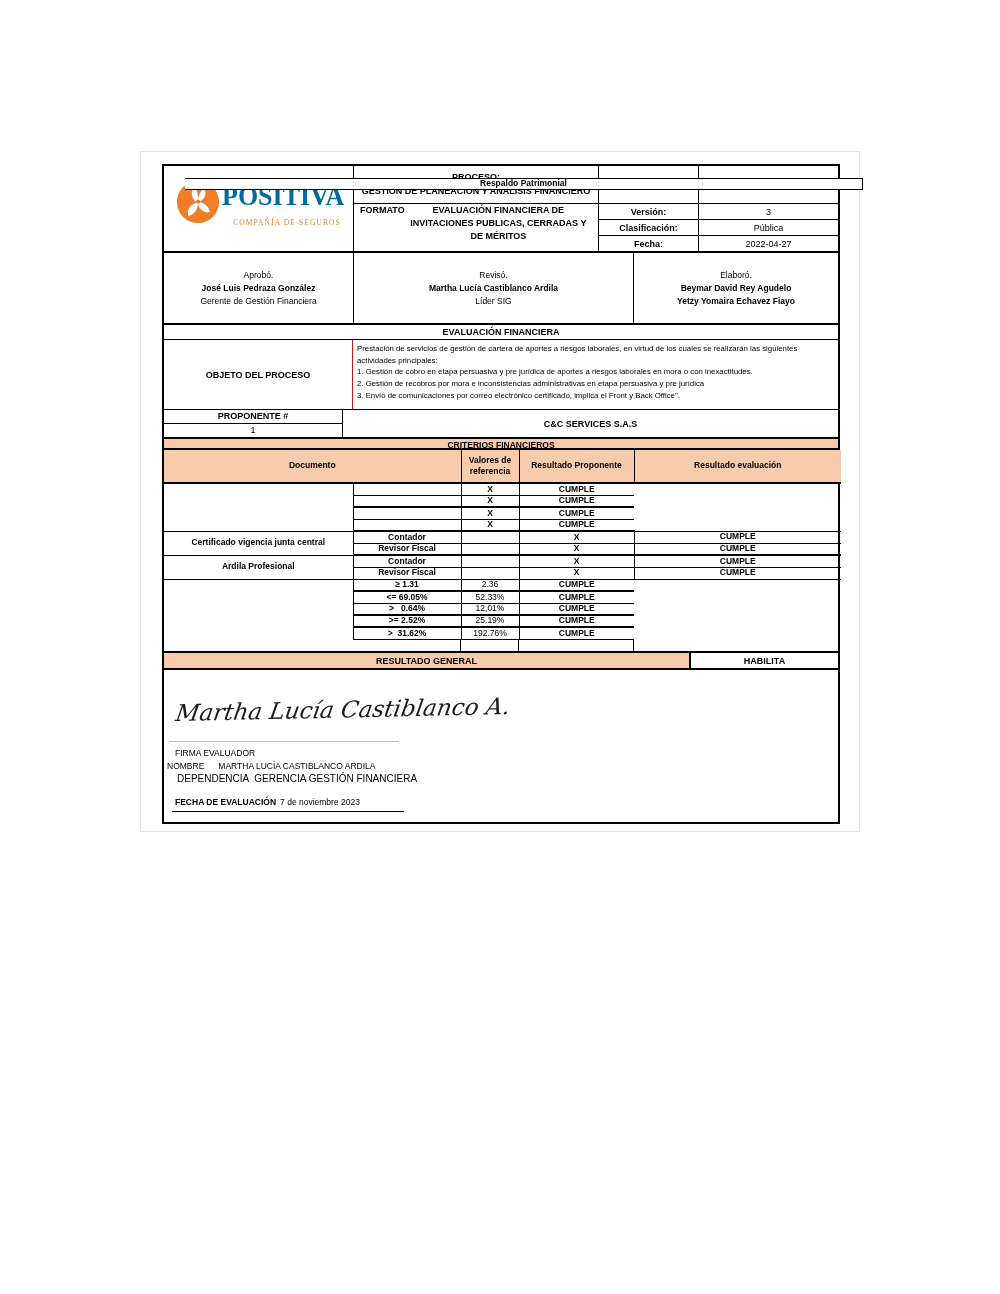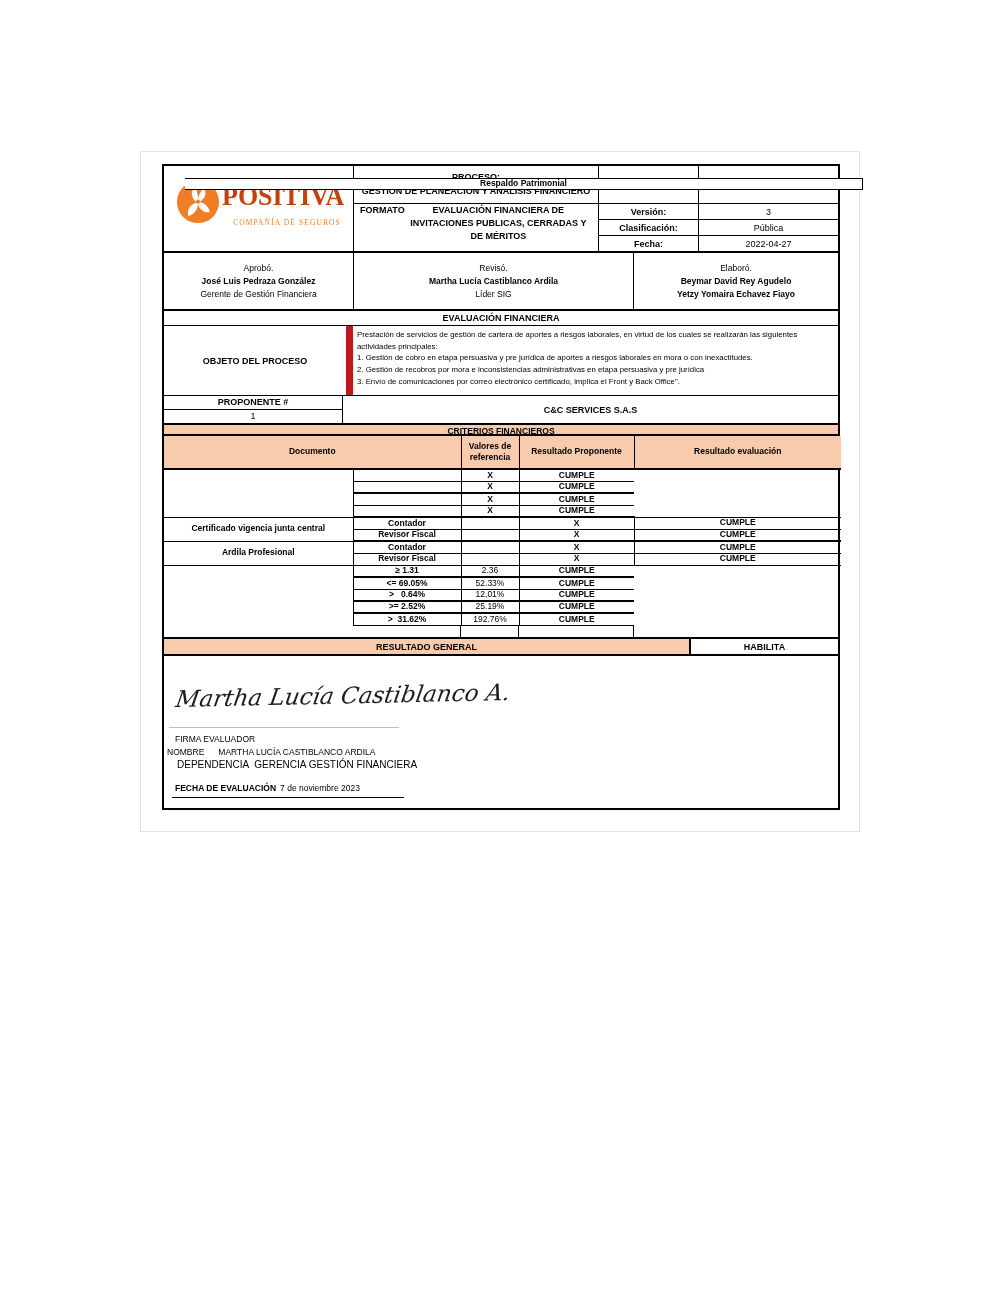--- a/index.html
+++ b/index.html
@@ -18,21 +18,21 @@
   }
   .doc *{box-sizing:border-box;}
 
   
   .hdr{display:flex;height:87px;border-bottom:2px solid #000;}
   .logo-cell{width:189px;position:relative;}
   .brand-icon{position:absolute;left:12px;top:14px;}
   .brand-name{
     position:absolute;left:58px;top:16px;width:126px;
     font-family:"Liberation Serif", serif;font-weight:bold;
-    font-size:26px;color:#c2410c;letter-spacing:0px;transform:scaleY(1.02);
+    font-size:26px;color:#0369a1;letter-spacing:0px;transform:scaleY(1.02);
     white-space:nowrap;
   }
   .brand-tagline{
     position:absolute;left:60px;top:52px;width:126px;text-align:center;
     font-family:"Liberation Serif", serif;font-size:7.5px;letter-spacing:1.1px;
     color:#F07E26;white-space:nowrap;
   }
   .mid-cell{width:246px;border-left:1px solid #000;border-right:1px solid #000;
     display:flex;flex-direction:column;}
   .proceso-cell{height:38px;border-bottom:1px solid #000;display:flex;
@@ -44,40 +44,40 @@
   .meta-row{display:flex;border-bottom:1px solid #000;align-items:stretch;}
   .meta-row:last-child{border-bottom:none;}
   .meta-row.big{height:38px;}
   .meta-row.small{height:16px;}
   .meta-row.grow{flex:1;}
   .ml{width:100px;font-weight:bold;border-right:1px solid #000;display:flex;
     align-items:center;justify-content:center;}
   .mv{flex:1;display:flex;align-items:center;justify-content:center;}
 
   
-  .approvals{display:flex;height:58px;border-bottom:2px solid #000;
+  .approvals{display:flex;height:72px;border-bottom:2px solid #000;
     text-align:center;font-size:8.5px;}
   .app-cell{display:flex;flex-direction:column;justify-content:center;
     gap:2.5px;line-height:1.25;}
   .app-a{width:189px;}
   .app-r{width:281px;border-left:1px solid #000;border-right:1px solid #000;}
   .app-e{flex:1;}
   .app-name{font-weight:bold;}
   .app-name2{font-weight:bold;}
 
   
   .eval-band{height:15px;line-height:14px;text-align:center;font-weight:bold;
     font-size:9px;border-bottom:1px solid #000;}
   .crit-band{height:13px;line-height:12px;text-align:center;font-weight:bold;
     font-size:8.5px;background:#F8CBAD;border-top:2px solid #000;
     border-bottom:2px solid #000;}
 
   
   .objeto{display:flex;border-bottom:1px solid #000;height:70px;}
-  .obj-label{width:189px;border-right:7px solid #b91c1c;display:flex;
+  .obj-label{width:189px;border-right:1px solid #b91c1c;display:flex;
     align-items:center;justify-content:center;font-weight:bold;font-size:9px;}
   .obj-text{flex:1;padding:3px 5px 2px 4px;font-size:7.8px;line-height:1.5;}
 
   
   .prop{display:flex;height:27px;}
   .prop-left{width:179px;border-right:1px solid #000;display:flex;flex-direction:column;}
   .prop-label{height:14px;border-bottom:1px solid #000;font-weight:bold;
     text-align:center;font-size:9px;line-height:13px;}
   .prop-num{flex:1;text-align:center;font-size:9px;line-height:12px;}
   .company{flex:1;display:flex;align-items:center;justify-content:center;

